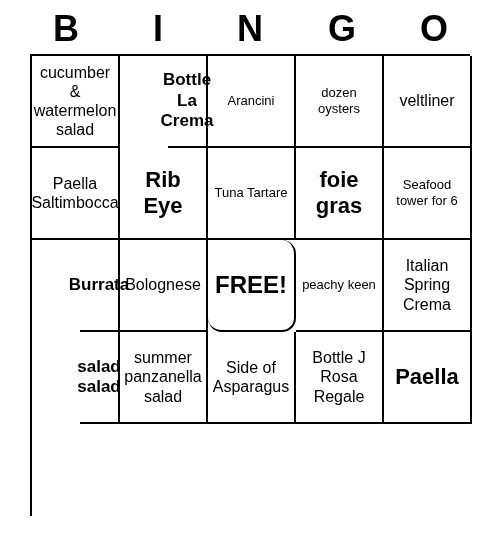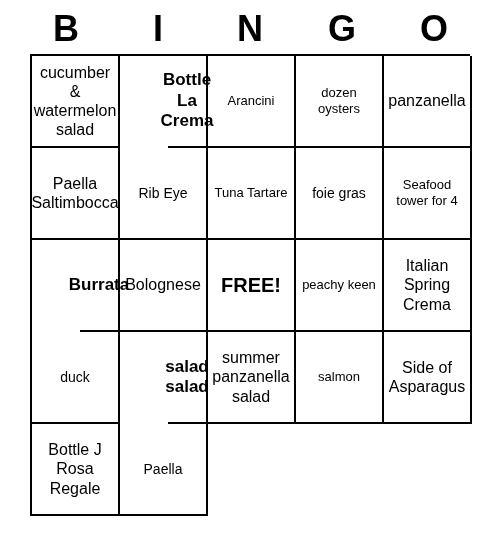--- a/index.html
+++ b/index.html
@@ -42,63 +42,62 @@
       border-bottom: 2px solid #000;
       display: flex;
       align-items: center;
       justify-content: center;
       text-align: center;
       padding: 4px;
       font-size: 13px;
       line-height: 1.2;
     }
     .bingo-cell.large-text {
-      font-size: 14px;
-      font-weight: normal;
+      font-size: 22px;
+      font-weight: bold;
     }
     .bingo-cell.medium-text {
       font-size: 17px;
       font-weight: bold;
       margin-left: 48px;
     }
     .bingo-cell.small-text {
       font-size: 16px;
     }
     .bingo-cell.free {
-      font-size: 20px;
+      font-size: 24px;
       font-weight: bold;
+      border-radius: 14px;
     }
   </style>
 </head>
 <body>
 
 <div id="bingo-header">
 <span class="bingo-letter">B</span>
     <span class="bingo-letter">I</span>
     <span class="bingo-letter">N</span>
     <span class="bingo-letter">G</span>
     <span class="bingo-letter">O</span>
   </div>
 
 <div id="bingo-grid">
 <div class="bingo-cell small-text">cucumber &amp; watermelon salad</div>
     <div class="bingo-cell medium-text">Bottle La Crema</div>
     <div class="bingo-cell ">Arancini</div>
     <div class="bingo-cell ">dozen oysters</div>
-    <div class="bingo-cell small-text">panzanella</div>
+    <div class="bingo-cell small-text">veltliner</div>
     <div class="bingo-cell small-text">Paella Saltimbocca</div>
     <div class="bingo-cell large-text">Rib Eye</div>
     <div class="bingo-cell ">Tuna Tartare</div>
     <div class="bingo-cell large-text">foie gras</div>
-    <div class="bingo-cell ">Seafood tower for 4</div>
+    <div class="bingo-cell ">Seafood tower for 6</div>
     <div class="bingo-cell medium-text">Burrata</div>
     <div class="bingo-cell small-text">Bolognese</div>
     <div class="bingo-cell free">FREE!</div>
     <div class="bingo-cell ">peachy keen</div>
     <div class="bingo-cell small-text">Italian Spring Crema</div>
-    <div class="bingo-cell large-text">duck</div>
     <div class="bingo-cell medium-text">salad salad</div>
     <div class="bingo-cell small-text">summer panzanella salad</div>
-    <div class="bingo-cell ">salmon</div>
     <div class="bingo-cell small-text">Side of Asparagus</div>
     <div class="bingo-cell small-text">Bottle J Rosa Regale</div>
     <div class="bingo-cell large-text">Paella</div>
   </div>
 
 </body></html>

